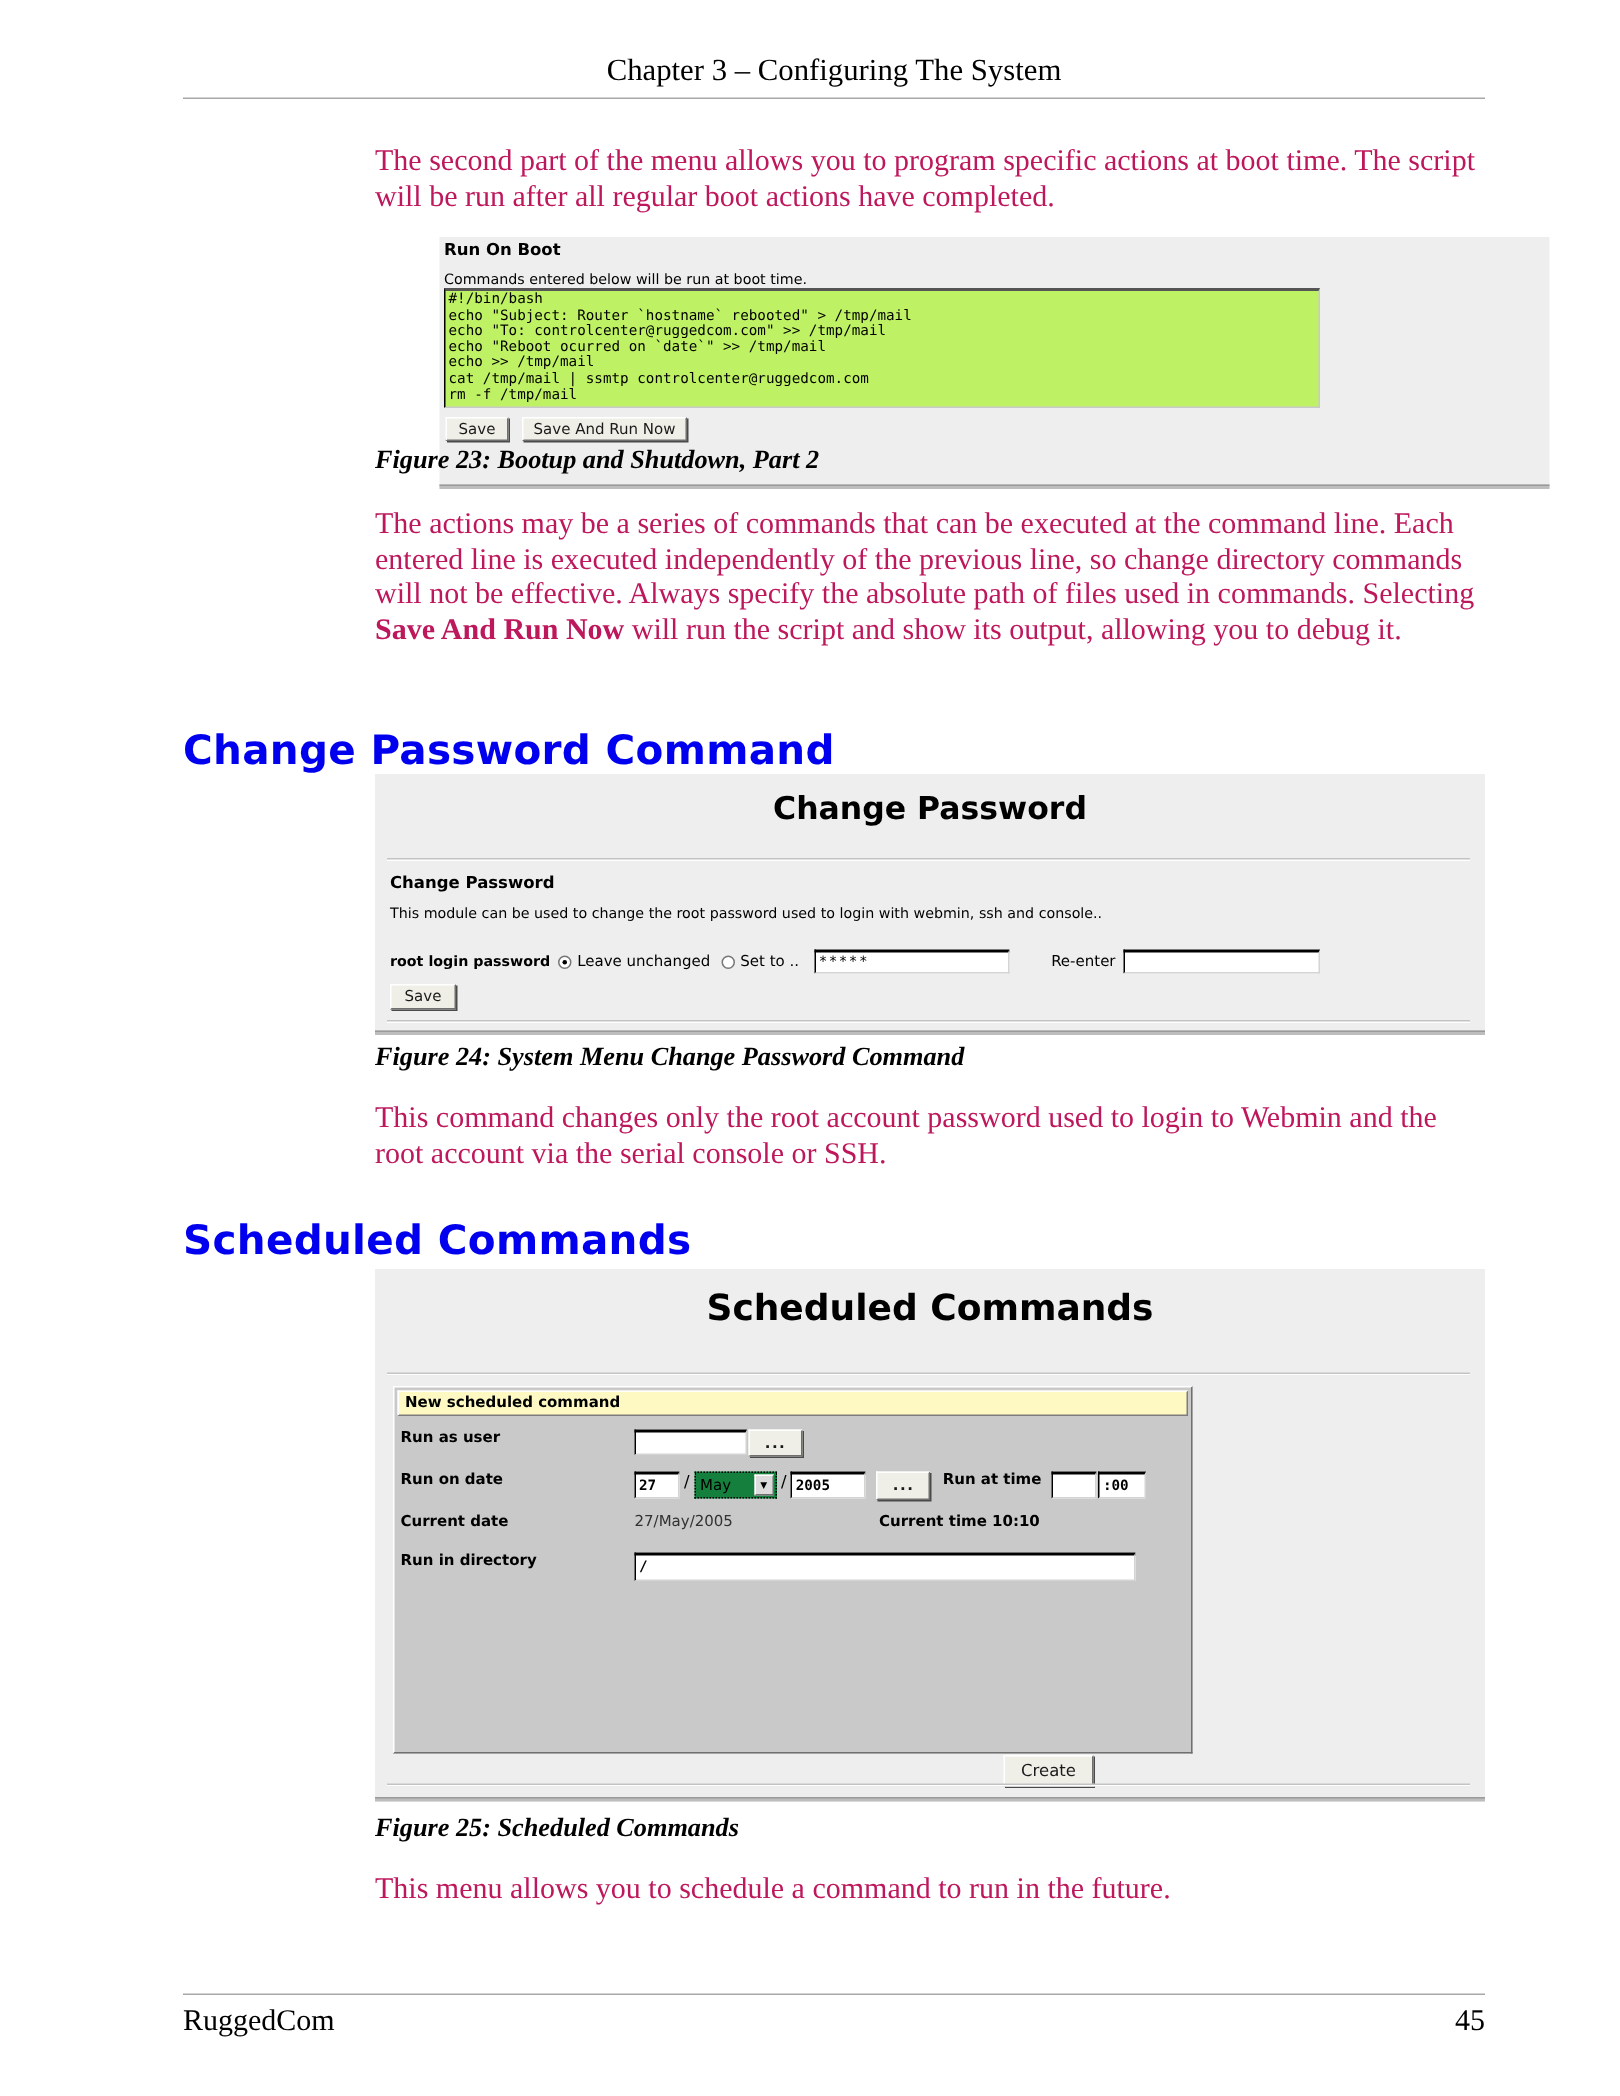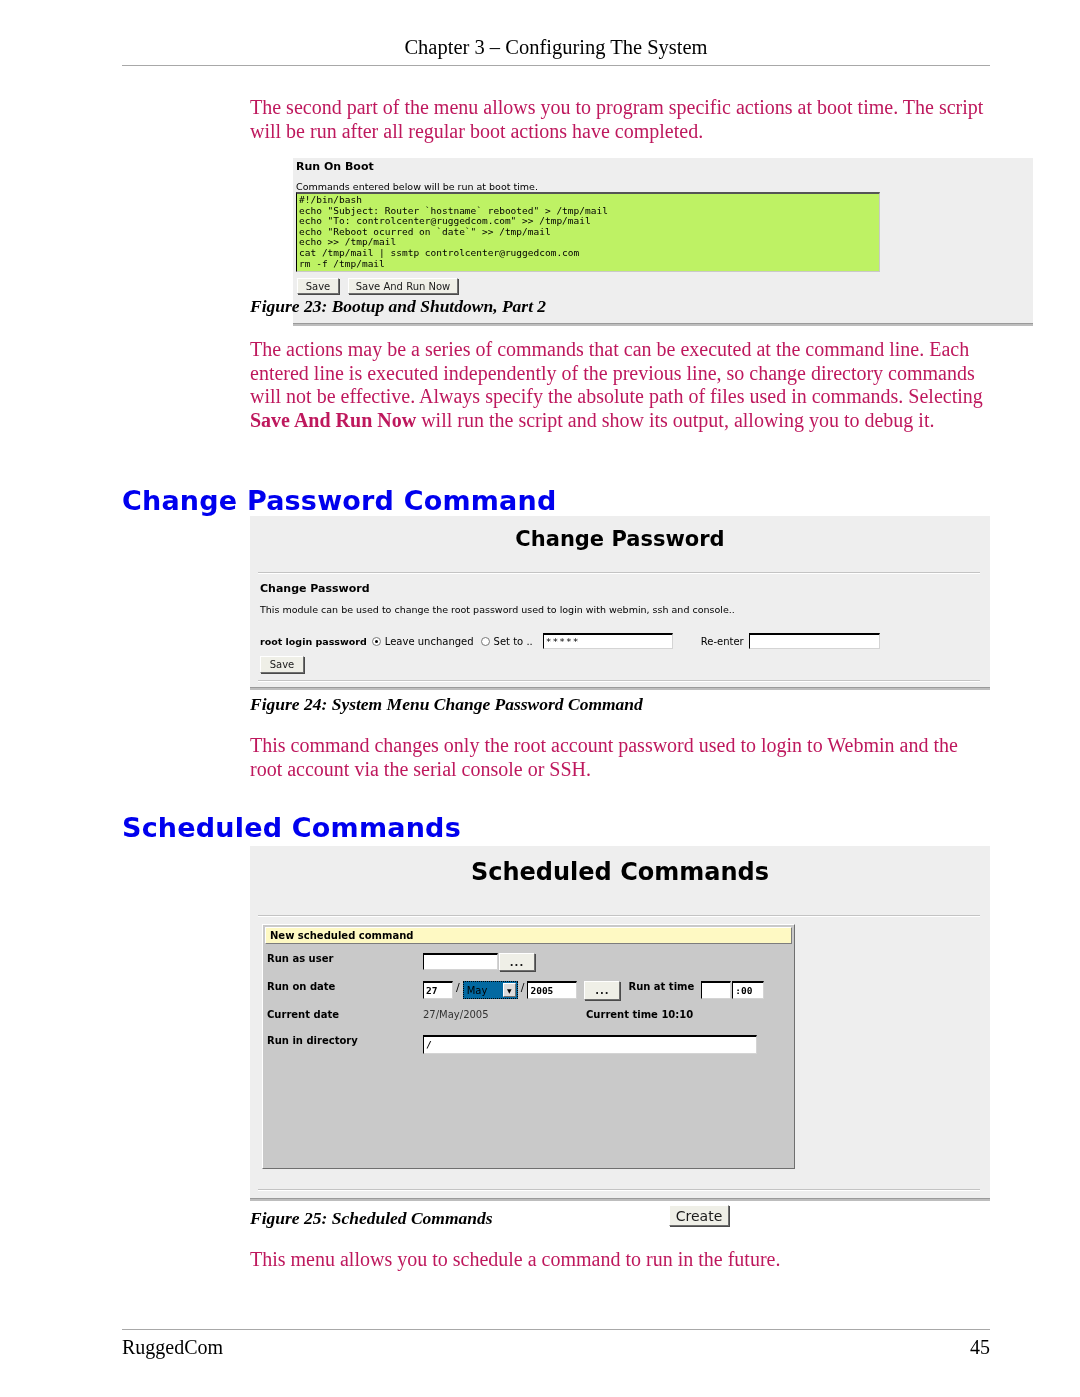--- a/index.html
+++ b/index.html
@@ -273,21 +273,21 @@
   }
   .sched-lbl { width: 156px; }
   #row-user { top: 28px; }
   #user-input { width: 75px; height: 17px; }
   #user-browse { width: 36px; height: 18px; margin-left: 1px; letter-spacing: 1px; }
   #row-date { top: 56px; }
   #date-day { width: 30px; height: 18px; }
   .slash { margin: 0 3px; font-weight: normal; font-size: 11px; }
   #date-month {
     width: 55px; height: 18px;
-    background: #0369a1;
+    background: #15803d;
     border: 1px dotted #000;
     box-sizing: border-box;
     display: flex; align-items: center;
     font-family: "DejaVu Sans", sans-serif;
     font-size: 10px; font-weight: normal;
     padding-left: 3px;
     position: relative;
   }
   #date-month .arrow {
     position: absolute; right: 1px; top: 1px;
@@ -316,22 +316,21 @@
     background: #fff;
     border: 1px solid #000;
     border-top: 2px solid #555;
     border-right-color: #c9c9c9;
     border-bottom-color: #c9c9c9;
     box-sizing: border-box;
   }
   #sched-create {
     position: absolute; left: 406px; top: 245px;
     width: 60px; height: 21px;
-    font-size: 14px;
-    margin-top: 35px;
+    font-size: 11px;
   }
   #shot-sched .sep2 { position: absolute; left: 8px; bottom: 10px; width: 722px; }
 </style>
 </head>
 <body>
 
 <div class="page-header">Chapter 3 – Configuring The System</div>
 <div class="header-rule"></div>
 
 <div class="body-text" style="top:96px;">The second part of the menu allows you to program specific actions at boot time.  The script will be run after all regular boot actions have completed.</div>

